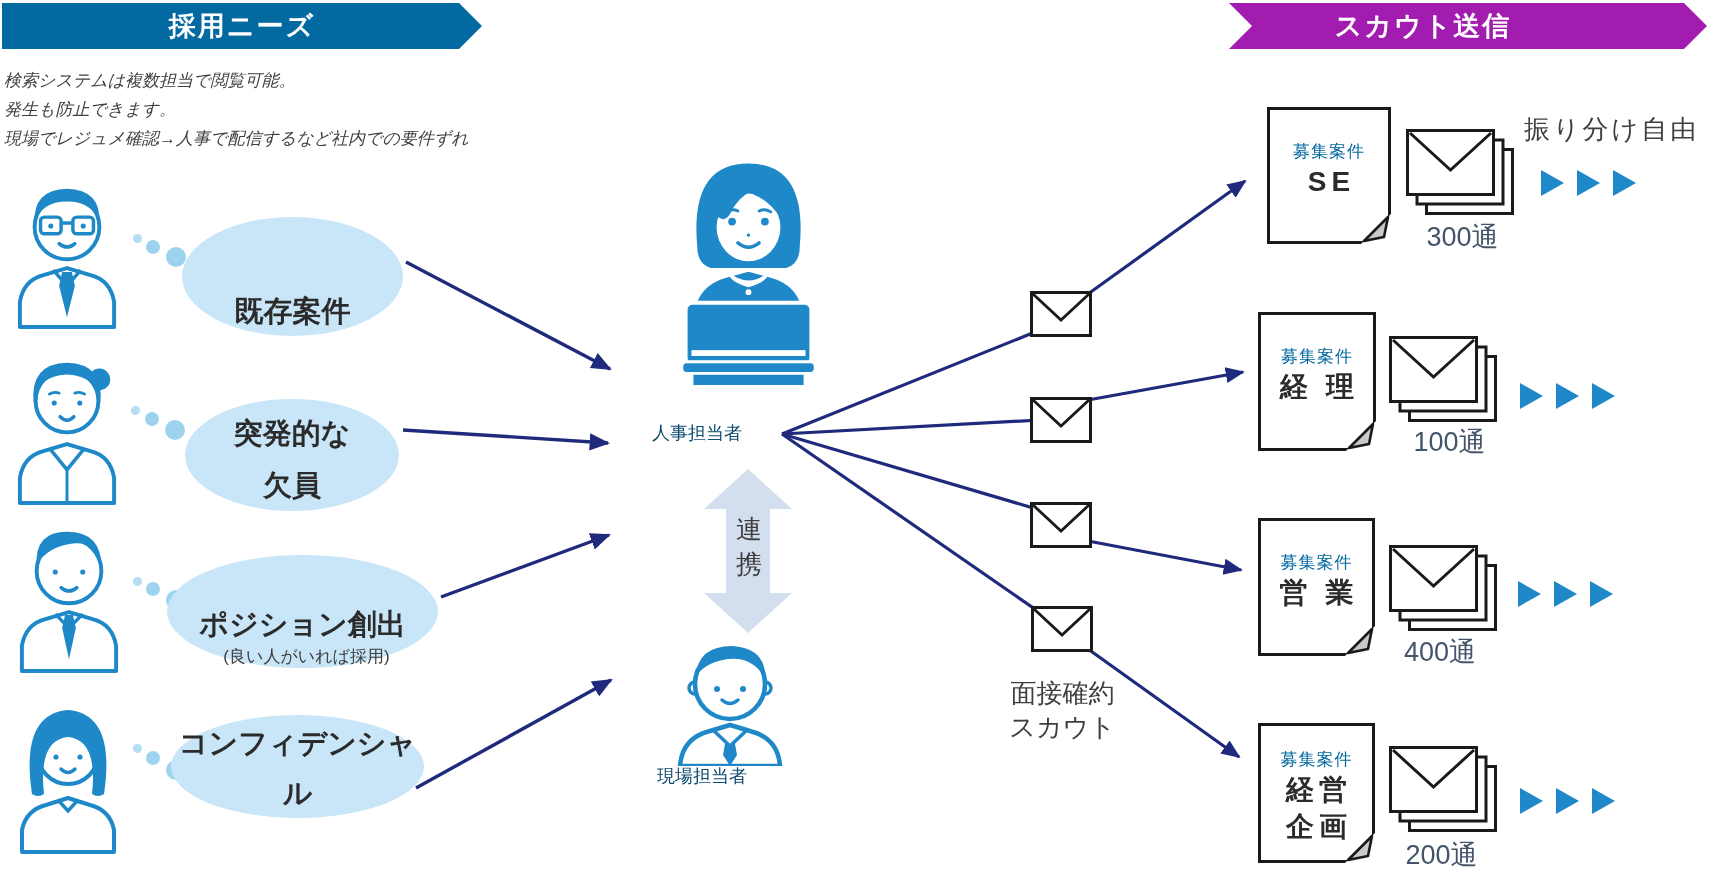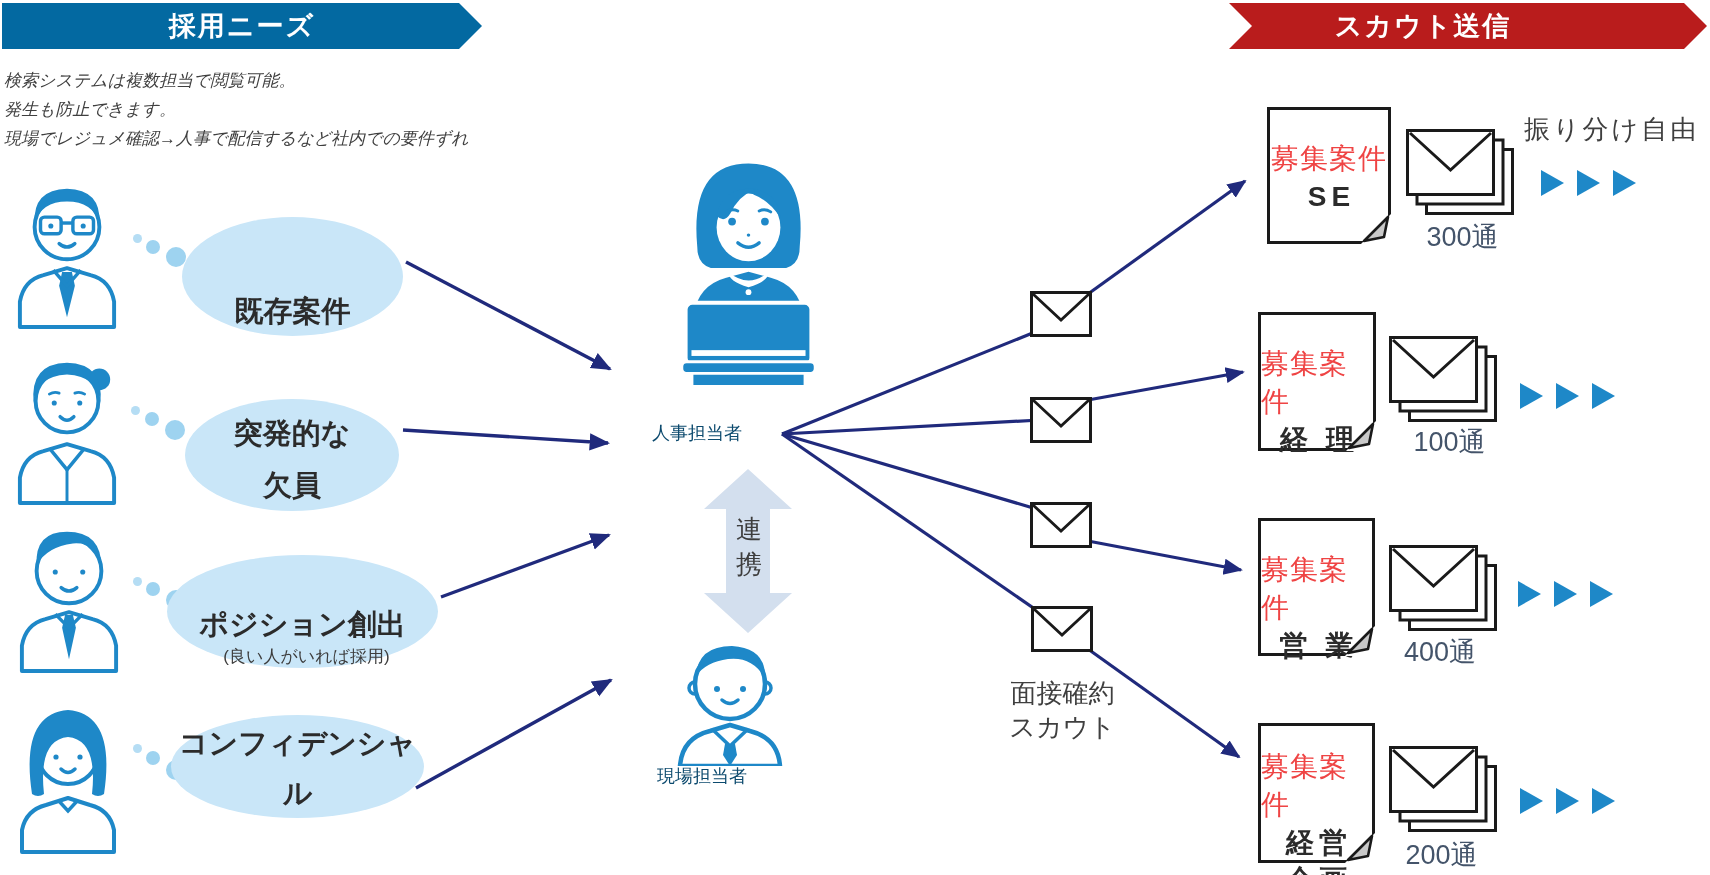--- a/index.html
+++ b/index.html
@@ -6,21 +6,21 @@
   .canvas{position:relative;width:1710px;height:875px;background:#fff;overflow:hidden;
           font-family:"Liberation Sans","DejaVu Sans",sans-serif;color:#3d3d3d;}
   .abs{position:absolute;}
   
   .phase{position:absolute;top:3px;height:46px;display:flex;align-items:center;justify-content:center;
          color:#fff;font-size:27px;font-weight:bold;letter-spacing:2px;}
   .phase1{left:2px;width:480px;background:#0369a1;
           clip-path:polygon(0 0,calc(100% - 23px) 0,100% 50%,calc(100% - 23px) 100%,0 100%);}
   .phase2{left:464px;width:783px;background:#3eabe2;
           clip-path:polygon(0 0,calc(100% - 23px) 0,100% 50%,calc(100% - 23px) 100%,0 100%,23px 50%);}
-  .phase3{left:1229px;width:478px;background:#b91c1c;padding-right:90px;box-sizing:border-box;
+  .phase3{left:1229px;width:478px;background:#a21caf;padding-right:90px;box-sizing:border-box;
           clip-path:polygon(0 0,calc(100% - 23px) 0,100% 50%,calc(100% - 23px) 100%,0 100%,23px 50%);}
   
   .note{left:4px;top:66px;font-size:17px;line-height:29px;color:#3f3f3f;font-style:italic;}
   
   .bubble{position:absolute;background:#c9e6f8;border-radius:50%;display:flex;flex-direction:column;
           align-items:center;justify-content:flex-end;text-align:center;}
   .bubble .main{font-size:29px;font-weight:bold;color:#2b2b2b;line-height:50px;}
   .bubble .sub{font-size:17px;color:#3d3d3d;margin-top:2px;margin-left:8px;}
   .dot{position:absolute;border-radius:50%;}
   .dot.s{width:9px;height:9px;background:#b5ddf4;}
@@ -28,21 +28,21 @@
   .dot.l{width:20px;height:20px;background:#9ed3f0;}
   
   .figlabel{position:absolute;text-align:center;font-size:18px;color:#0c4a6e;}
   .linktext{position:absolute;left:733px;top:512px;width:32px;text-align:center;
             font-size:26px;line-height:35px;color:#3d3d3d;}
   .interview{left:995px;top:676px;width:135px;text-align:center;font-size:26px;line-height:34px;color:#3f3f3f;}
   .free{left:1524px;top:112px;font-size:26px;letter-spacing:3px;color:#3f3f3f;}
   
   .doc{position:absolute;background:#fff;border:3px solid #1a1a1a;box-sizing:border-box;
        display:flex;flex-direction:column;align-items:center;}
-  .doc .head{font-size:28px;color:#ef4444;letter-spacing:1px;}
+  .doc .head{font-size:17px;color:#0369a1;letter-spacing:1px;}
   .doc .title{font-size:28px;font-weight:bold;color:#2b2b2b;letter-spacing:5px;line-height:37px;text-indent:5px;}
   .doc .corner{position:absolute;right:-3px;bottom:-3px;}
   .count{position:absolute;text-align:center;font-size:27px;color:#44546a;}
   
   .tris{position:absolute;display:flex;gap:13px;}
   .tri{width:0;height:0;border-top:13px solid transparent;border-bottom:13px solid transparent;
        border-left:23px solid #1e88c8;}
   svg{display:block;}
 </style>
 </head>

